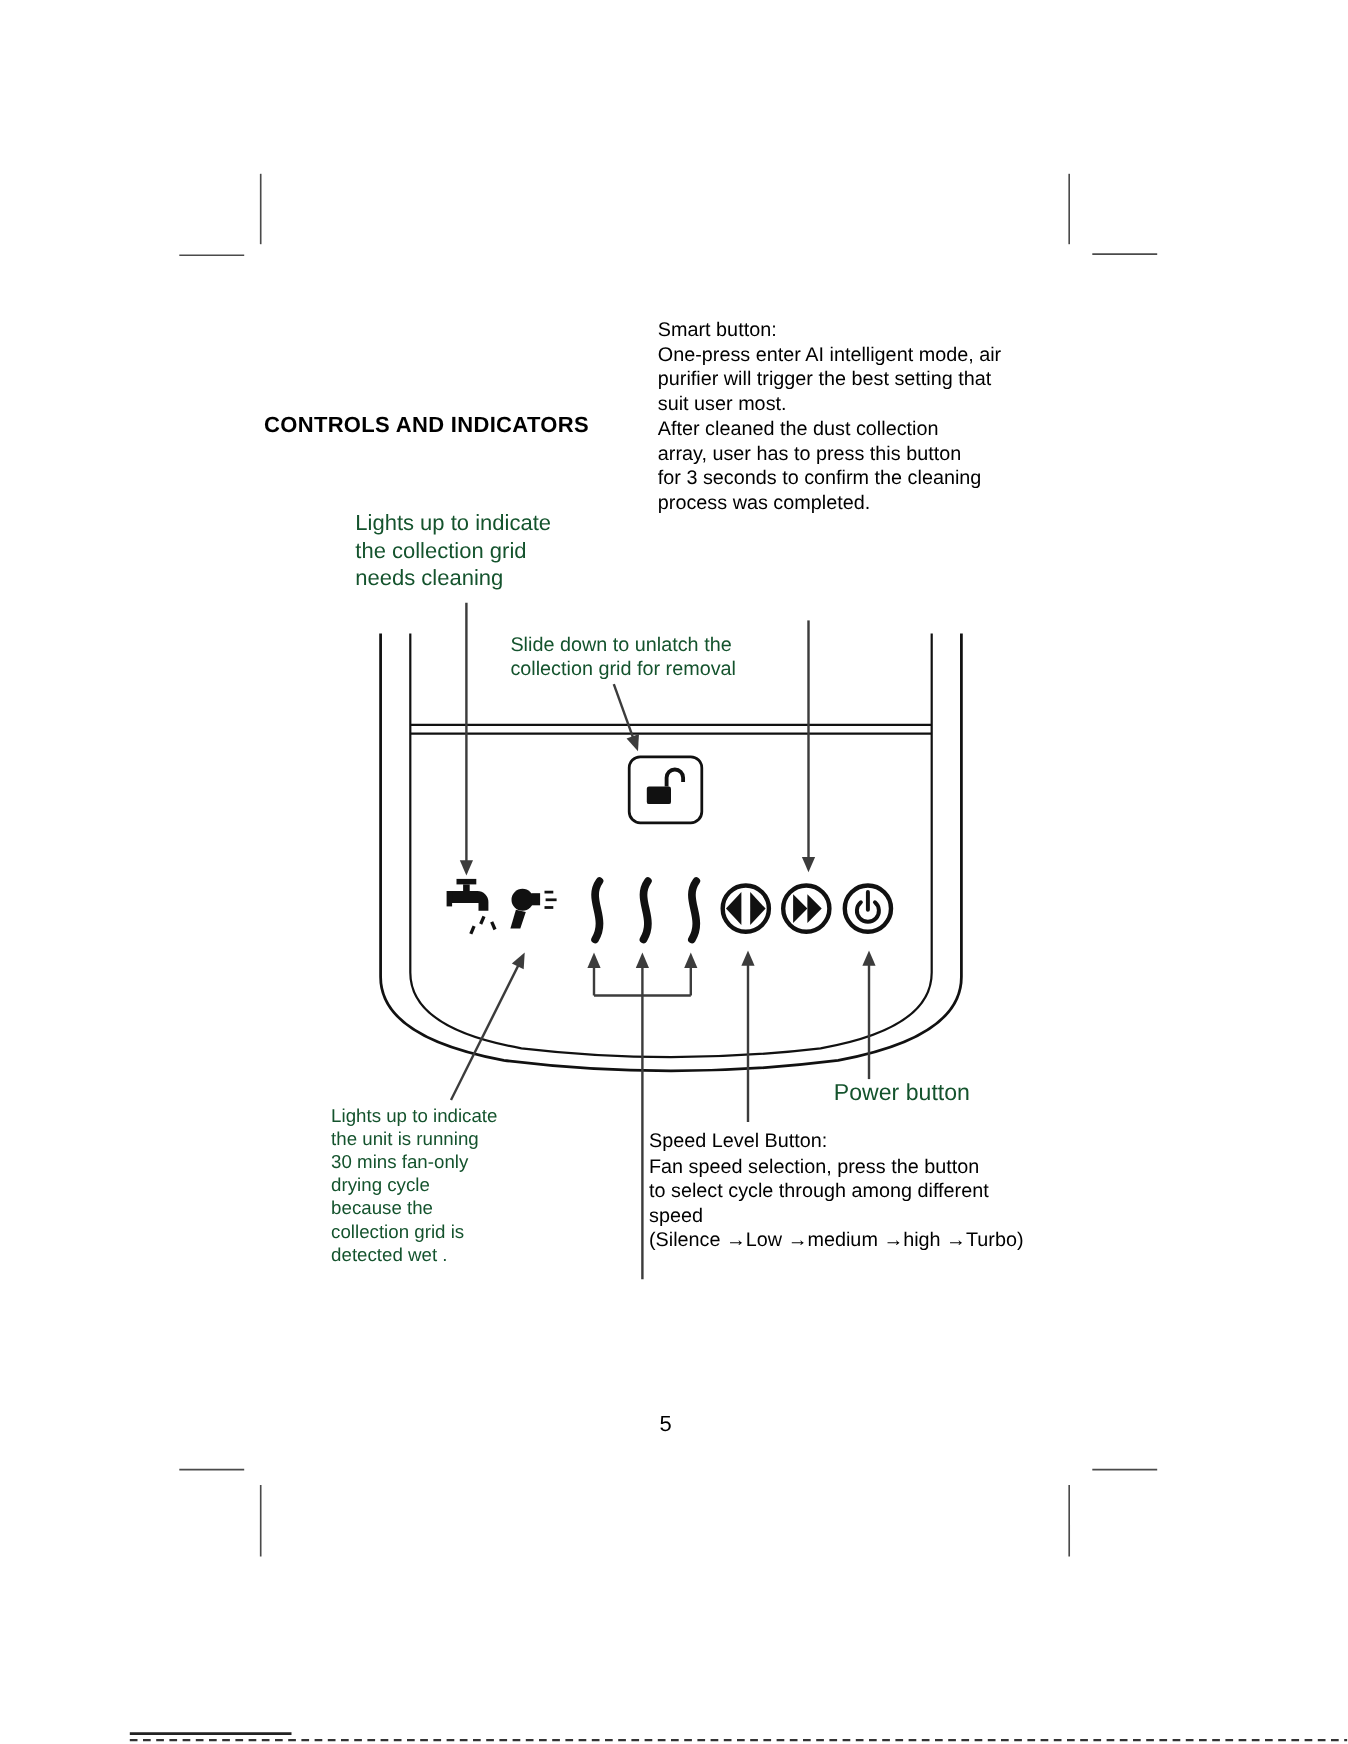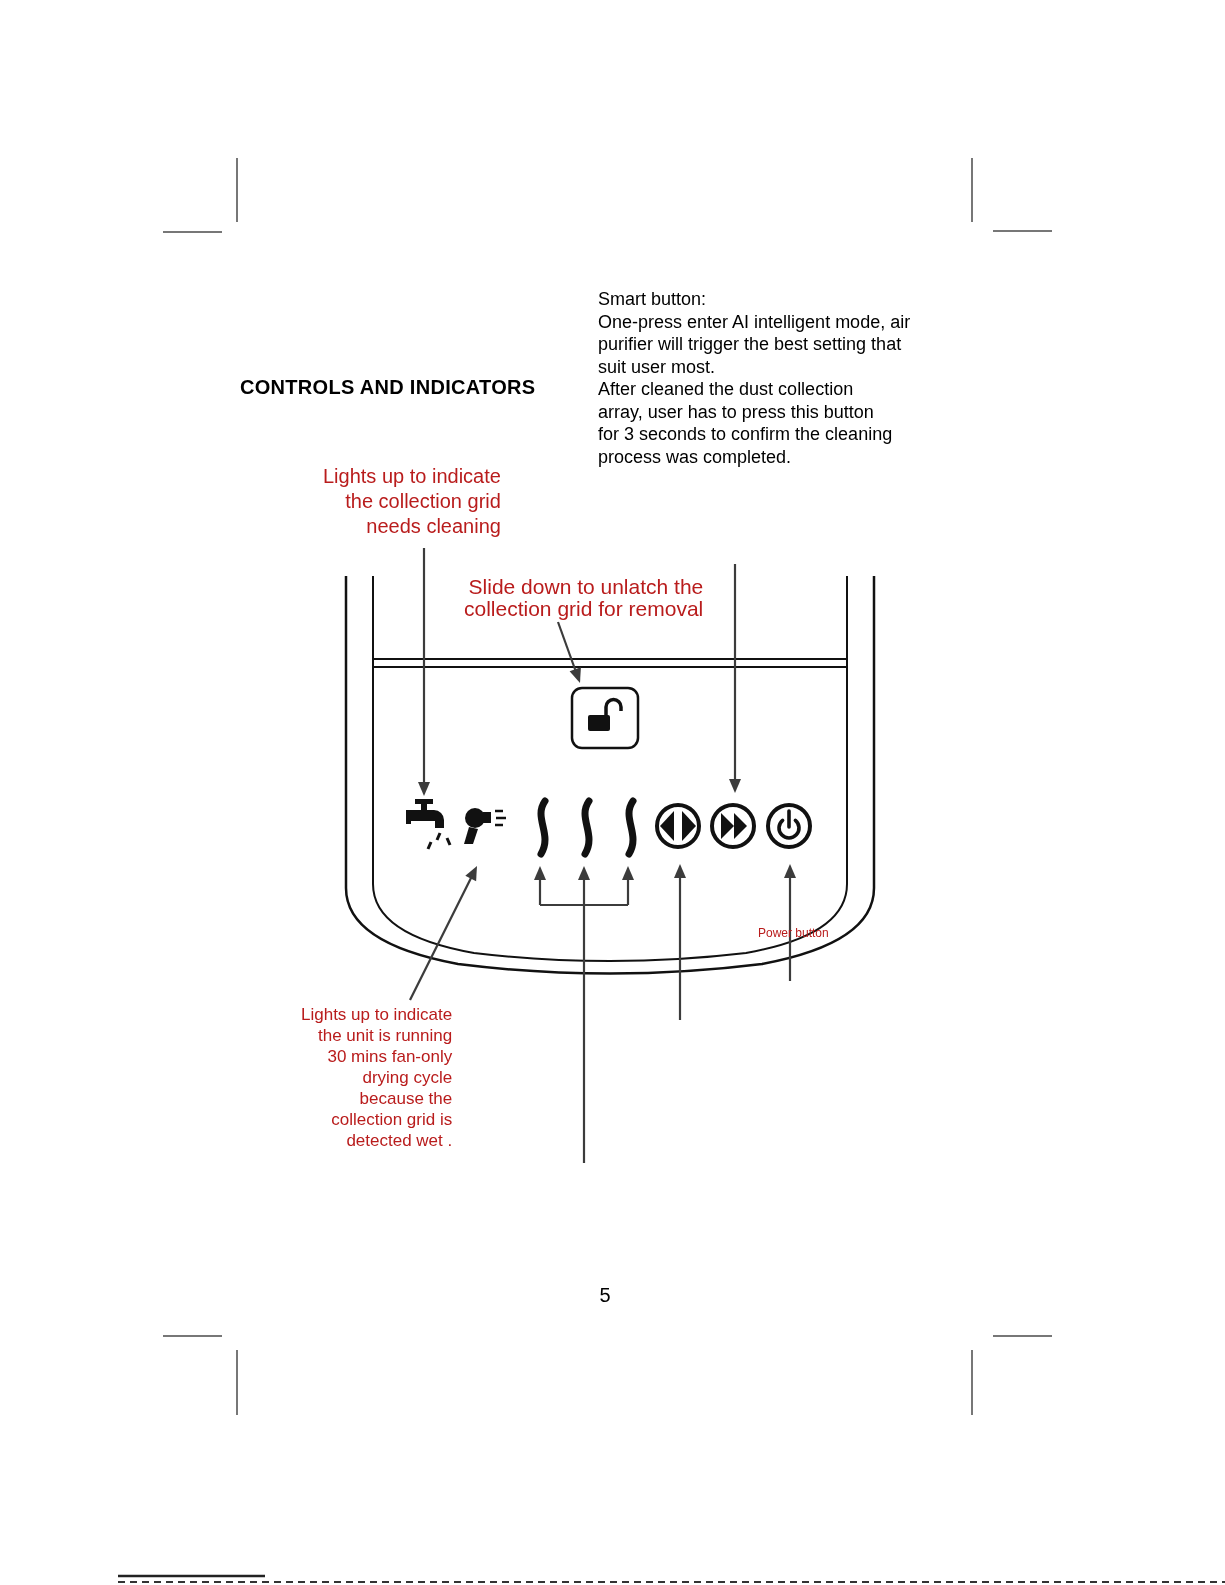--- a/index.html
+++ b/index.html
@@ -4,34 +4,34 @@
 <style>
   * { margin:0; padding:0; box-sizing:border-box; }
   html, body { background:#ffffff; }
   .page {
     position:relative; width:1225px; height:1585px; background:#ffffff;
     font-family:"Liberation Sans", sans-serif; color:#000; overflow:hidden;
   }
   .overlay { position:absolute; left:0; top:0; width:1225px; height:1585px; }
   .txt { position:absolute; white-space:pre-line; }
   .bold { font-weight:normal; }
-  .gray { color:#b91c1c;text-align:right; }
+  .gray { color:#14532d; }
   .banner {
     position:absolute; left:233px; top:232px; width:740px; height:59px;
     background:#1b1b1b; color:#ffffff; display:flex; align-items:center; justify-content:center;
     font-weight:bold; font-size:25px; letter-spacing:1.5px; word-spacing:14px;
   }
   .controls-heading {
     position:absolute; left:240px; top:376px; font-weight:bold; font-size:20px; letter-spacing:0.3px;
   }
   .smart1 { left:598px; top:288px; font-size:18px; line-height:22.5px; }
   .smart2 { left:598px; top:489px; font-size:18px; line-height:22.5px; }
   .clean  { left:323px; top:464px; font-size:20px; line-height:25px; }
-  .unlatch{ left:464px; top:576px; font-size:21px; line-height:21.5px; }
-  .powerlbl { left:758px; top:926px; font-size:12px; }
+  .unlatch{ left:464px; top:576px; font-size:18px; line-height:21.5px; }
+  .powerlbl { left:758px; top:982px; font-size:21px; }
   .dry    { left:301px; top:1004px; font-size:17px; line-height:21px; }
   .speedbtn { left:590px; top:1026px; font-size:18px; line-height:22.5px; }
   .speedind { left:464px; top:1167px; font-size:18px; line-height:22.5px; }
   .pagenum {
     position:absolute; left:555px; top:1284px; width:100px; text-align:center; font-size:20px;
   }
 </style>
 </head>
 <body>
 
@@ -154,15 +154,20 @@
 collection grid for removal</div>
   <div class="txt gray powerlbl">Power button</div>
   <div class="txt gray dry">Lights up to indicate
 the unit is running
 30 mins fan-only
 drying cycle
 because the
 collection grid is
 detected wet .</div>
 
+  <div class="txt bold speedbtn">Speed Level Button:
+Fan speed selection, press the button
+to select cycle through among different
+speed
+(Silence →Low →medium →high →Turbo)</div>
 
   <div class="pagenum">5</div>
 </div>
 
 </body></html>

